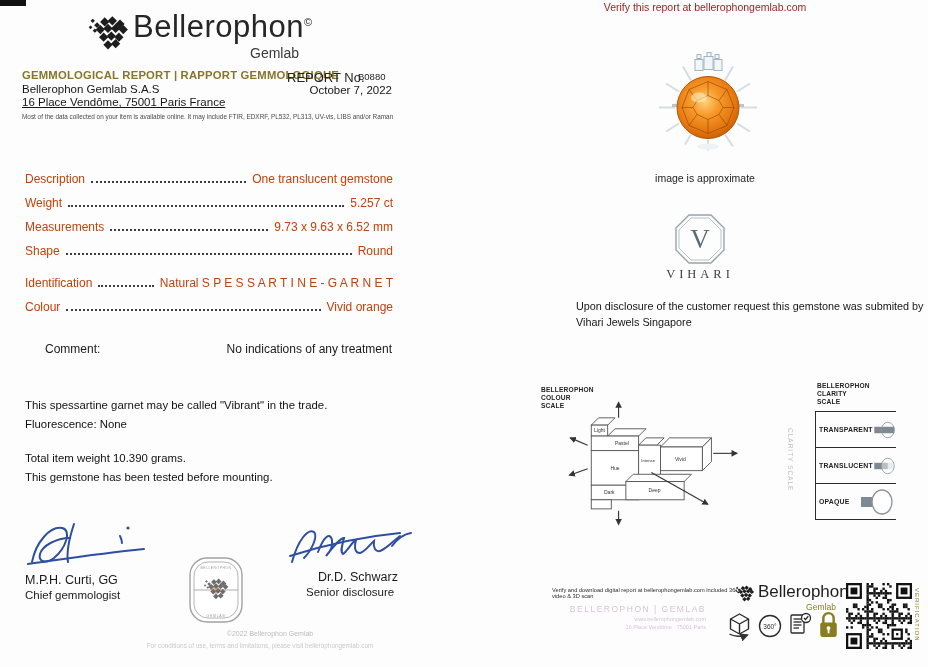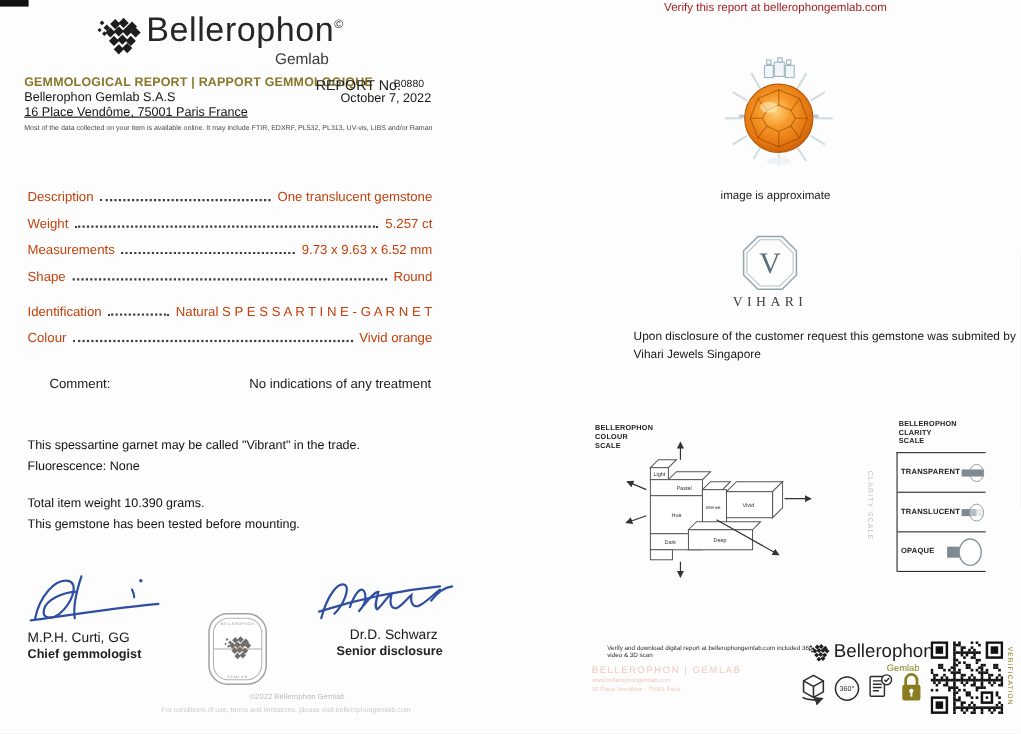--- a/index.html
+++ b/index.html
@@ -31,26 +31,26 @@
                font-size:12.5px;letter-spacing:4px;color:#3f3f3f;}
   .disclosure{left:548px;top:298px;width:350px;font-size:10.8px;line-height:16px;color:#161616;margin-left:28px;}
   
   .scale-title{font-size:6.6px;font-weight:bold;line-height:8px;color:#222;letter-spacing:.2px;}
   .clarity-side{left:787px;top:428px;height:100px;writing-mode:vertical-rl;font-size:6.5px;color:#c2c2c2;letter-spacing:1px;}
   .clarity-table{left:815px;top:411px;width:80px;border-top:1.4px solid #2b2b2b;border-left:1.4px solid #2b2b2b;}
   .clarity-row{height:35px;border-bottom:1.4px solid #2b2b2b;display:flex;align-items:center;}
   .clarity-row .lbl{font-size:6.9px;font-weight:bold;color:#222;padding-left:3px;letter-spacing:.2px;flex:1;}
   
   .sig-name{font-size:12.5px;color:#1a1a1a;}
-  .sig-title{font-size:11.5px;color:#222;font-weight:bold;}
+  .sig-title{font-size:11.5px;color:#222;}
   
   .foot1{left:120px;top:630px;width:300px;text-align:center;font-size:7px;color:rgba(60,60,60,.35);}
   .foot2{left:20px;top:642px;width:480px;text-align:center;font-size:6.4px;color:rgba(60,60,60,.28);}
   .br-verify{left:552px;top:587px;width:200px;font-size:5.7px;color:#2e2e2e;}
-  .ghost{left:538px;top:604px;width:168px;text-align:left;color:#c2410c;opacity:.28;}
+  .ghost{left:538px;top:604px;width:168px;text-align:right;color:#701a75;opacity:.28;}
   .ghost .g1{font-size:8.5px;letter-spacing:1.5px;}
   .ghost .g2{font-size:5.5px;margin-top:2px;}
   .br-brand{left:758px;top:582px;font-size:17px;color:#1d1d1d;}
   .br-brand sup{font-size:8px;}
   .br-sub{left:798px;top:602px;width:46px;text-align:center;font-size:8.5px;color:#8a7d1f;}
   .qr-side{left:914px;top:588px;writing-mode:vertical-rl;font-size:6px;color:#8a7d1f;letter-spacing:1px;}
 </style>
 </head>
 <body>
 

